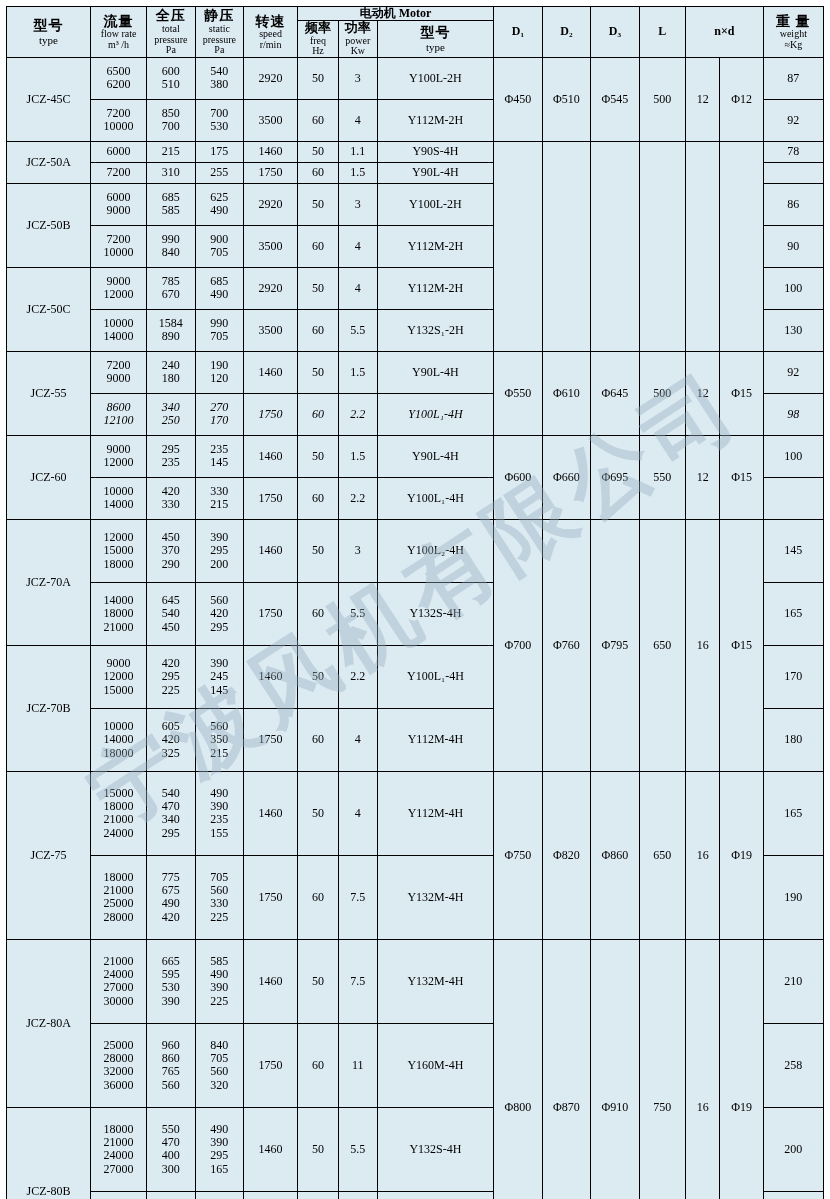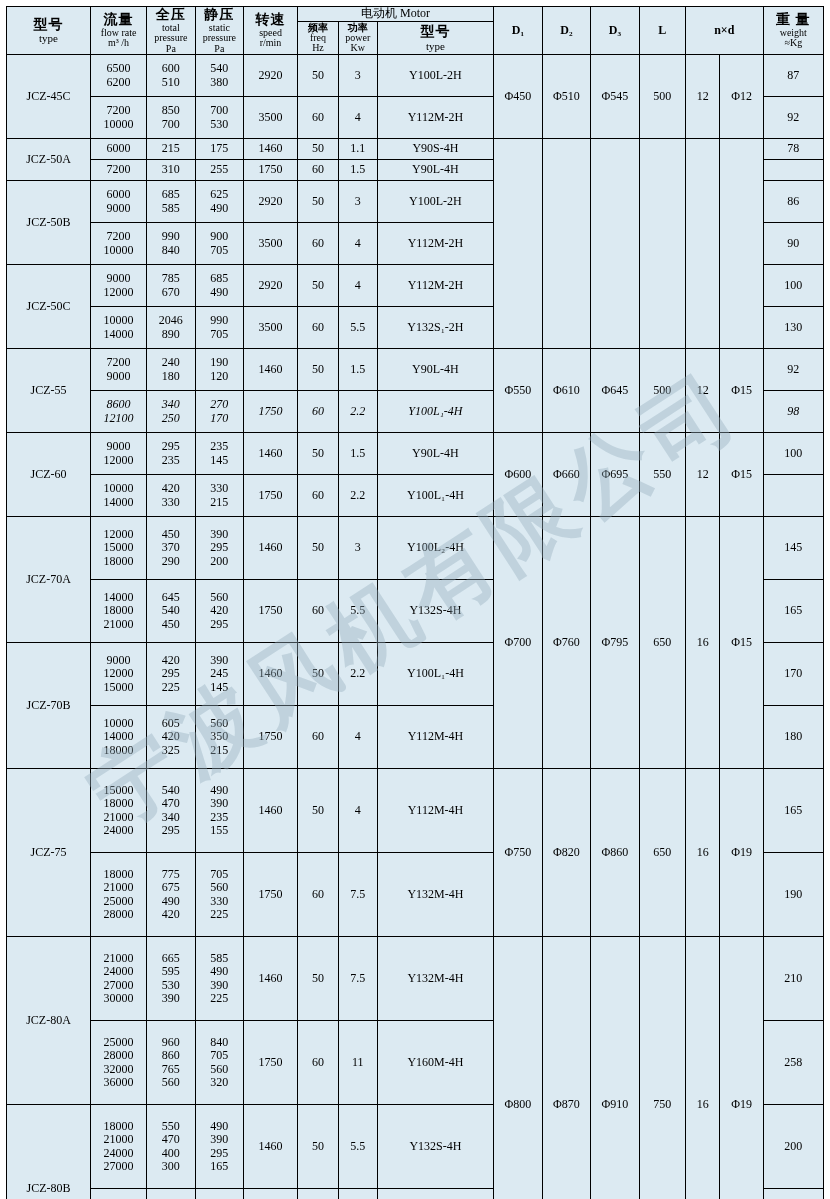--- a/index.html
+++ b/index.html
@@ -8,22 +8,22 @@
   table.spec{border-collapse:collapse;width:818px;margin:6px;table-layout:fixed;}
   table.spec td,table.spec th{border:1px solid #000;text-align:center;vertical-align:middle;
     font-size:12px;line-height:1.12;padding:0;background:#dceaf2;color:#000;}
   .hdr{font-weight:bold;}
   .hdr .cn{font-size:14px;font-weight:bold;letter-spacing:1px;}
   .hdr .en{font-size:11px;font-weight:normal;}
   .hdr .sm{font-size:10px;font-weight:normal;line-height:1.05;}
   .model{font-size:13px;}
   .multi{font-size:12px;line-height:1.35;}
   .mid{font-size:12px;}
-  .motor-title{font-size:14px;font-weight:normal;}
-  .sub{font-size:10px;}
+  .motor-title{font-size:14px;font-weight:bold;}
+  .sub{font-size:13px;}
   .wm{position:absolute;left:0;top:0;width:830px;height:1199px;pointer-events:none;
       display:flex;align-items:center;justify-content:center;}
   .wm span{font-size:86px;color:rgba(150,175,190,0.40);font-family:"DejaVu Serif",serif;
       transform:rotate(-33deg);white-space:nowrap;letter-spacing:8px;font-weight:bold;}
 </style>
 </head>
 <body>
 
 <div id="sheet">
   <table class="spec">
@@ -244,21 +244,21 @@
           <td class="mid">4</td>
           <td class="mid">Y112M-2H</td>
           <td class="mid">100</td>
         </tr>
         <tr style="height: 42px;">
           <td class="multi">
             <div>10000</div>
             <div>14000</div>
           </td>
           <td class="multi">
-            <div>2046</div>
+            <div>1584</div>
             <div>890</div>
           </td>
           <td class="multi">
             <div>990</div>
             <div>705</div>
           </td>
           <td class="mid">3500</td>
           <td class="mid">60</td>
           <td class="mid">5.5</td>
           <td class="mid">Y132S₁-2H</td>

